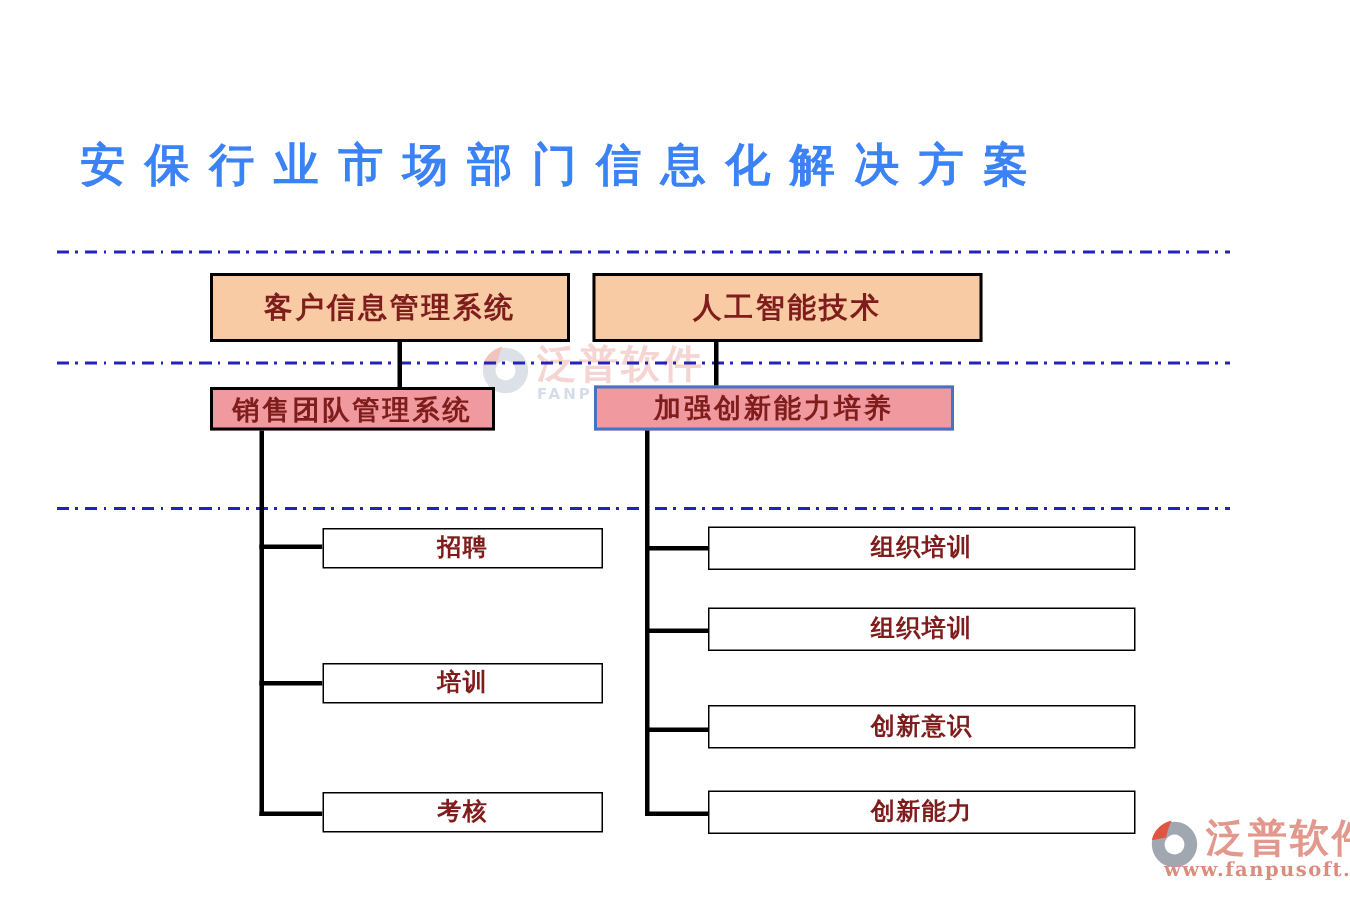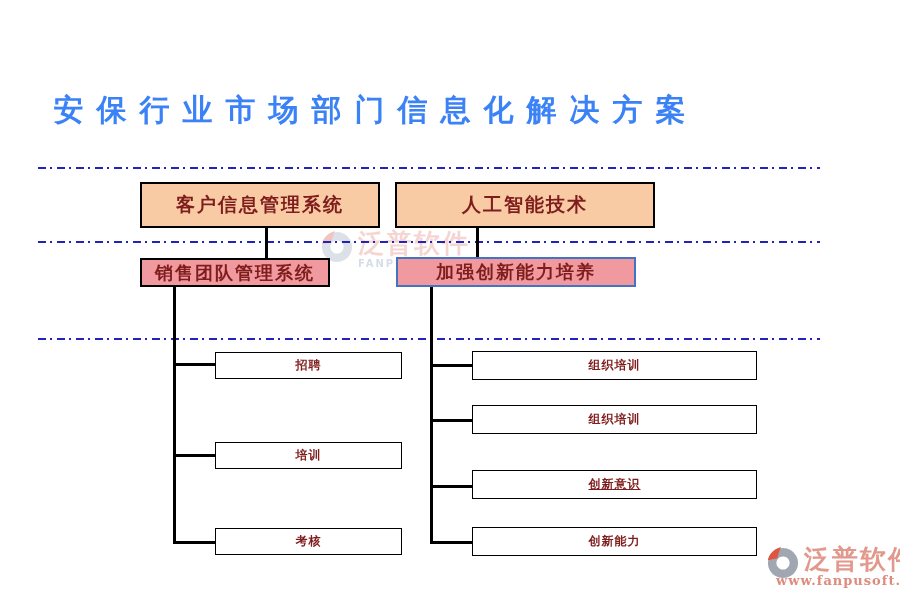--- a/index.html
+++ b/index.html
@@ -42,30 +42,30 @@
   }
   .root-left{left:140px;top:182px;width:240px;height:46px;}
   .root-right{left:395px;top:182px;width:260px;height:46px;}
   .sub-box{
     background:#f0999f;font-size:18px;letter-spacing:2px;
   }
   .sub-left{left:140px;top:258px;width:190px;height:29px;border:2px solid #000000;font-family:Liberation Serif, serif;}
   .sub-right{left:396px;top:257px;width:240px;height:30px;border:2px solid #4472c4;}
   .leaf-box{
     border:1.5px solid #000000;
-    font-size:12px;letter-spacing:1px;
+    font-size:16px;letter-spacing:1px;
   }
   .leaf-l{left:215px;width:187px;height:27px;}
   .leaf-l0{top:352px;}
   .leaf-l1{top:442px;}
   .leaf-l2{top:528px;}
   .leaf-r{left:472px;width:285px;height:29px;}
   .leaf-r0{top:351px;text-align:right;}
   .leaf-r1{top:405px;}
-  .leaf-r2{top:470px;text-decoration:underline;}
+  .leaf-r2{top:470px;}
   .leaf-r3{top:527px;}
   
   .vline,.hline{position:absolute;background:#000000;}
   .vline{width:3px;}
   .hline{height:3px;}
   .conn-left{left:265px;top:228px;height:30px;}
   .conn-right{left:476px;top:228px;height:30px;}
   .trunk-left{left:173px;top:287px;height:257px;}
   .trunk-right{left:430px;top:287px;height:257px;}
   .br-l{left:173px;width:42px;}

